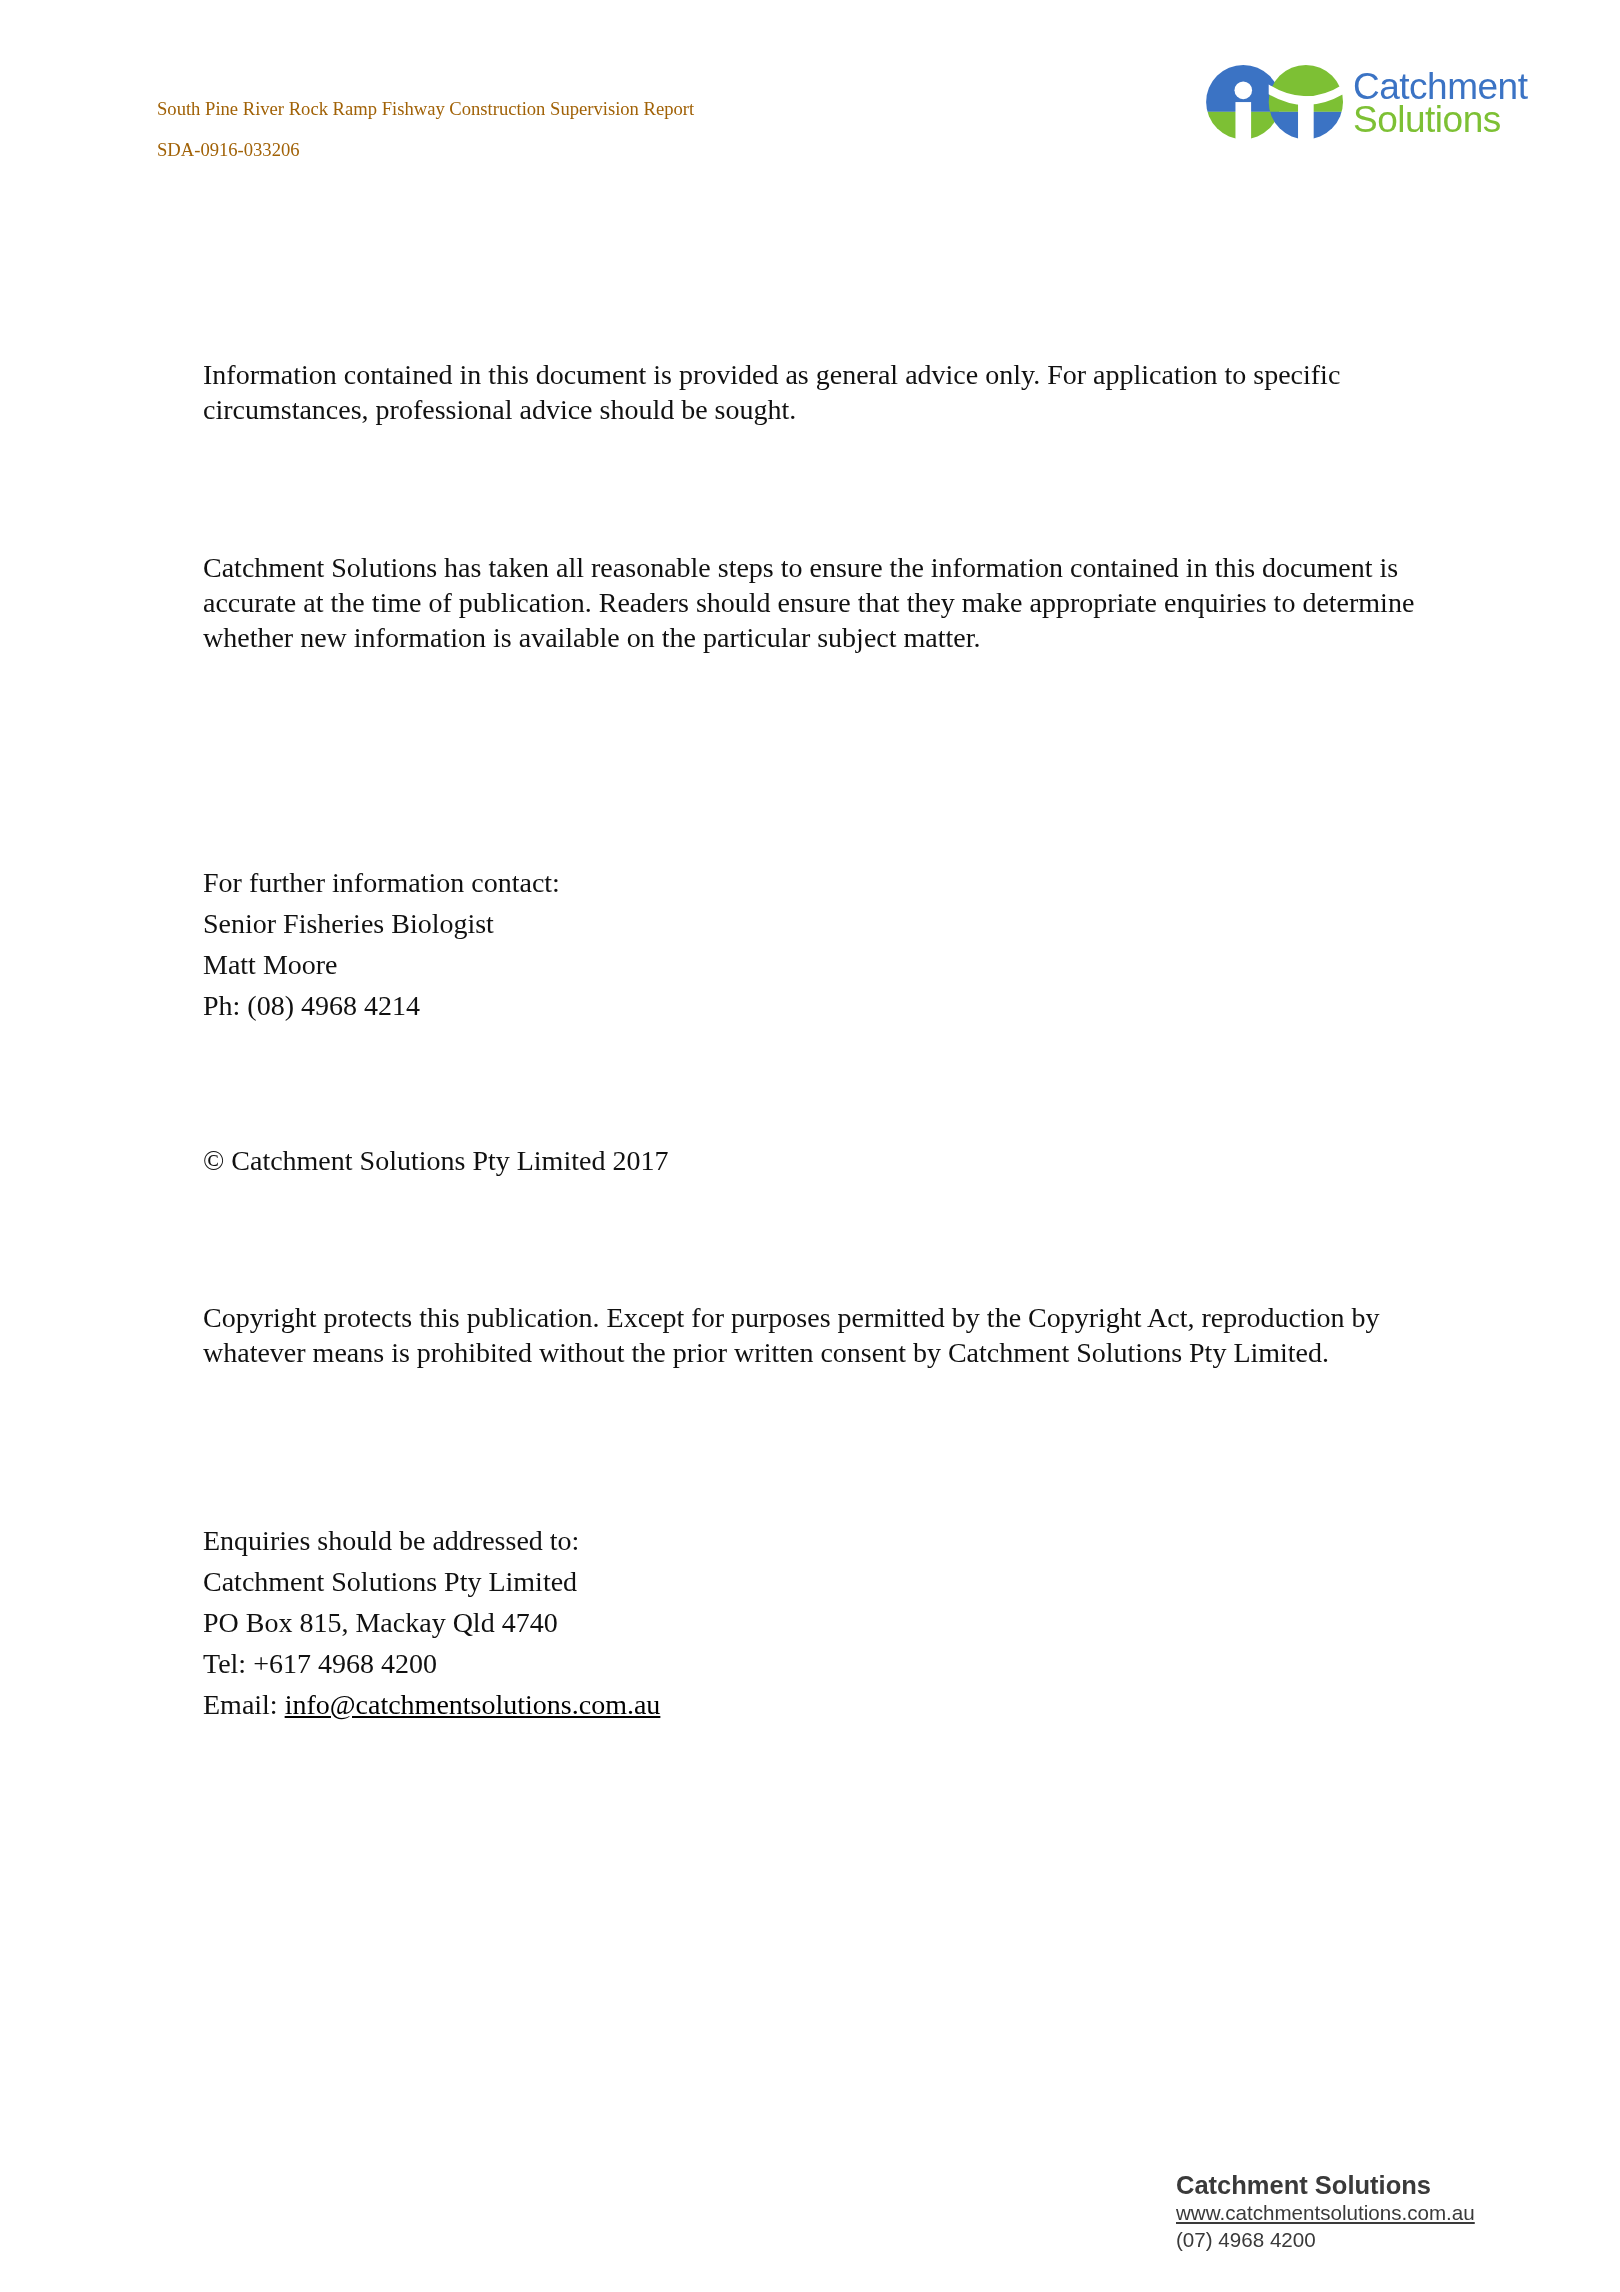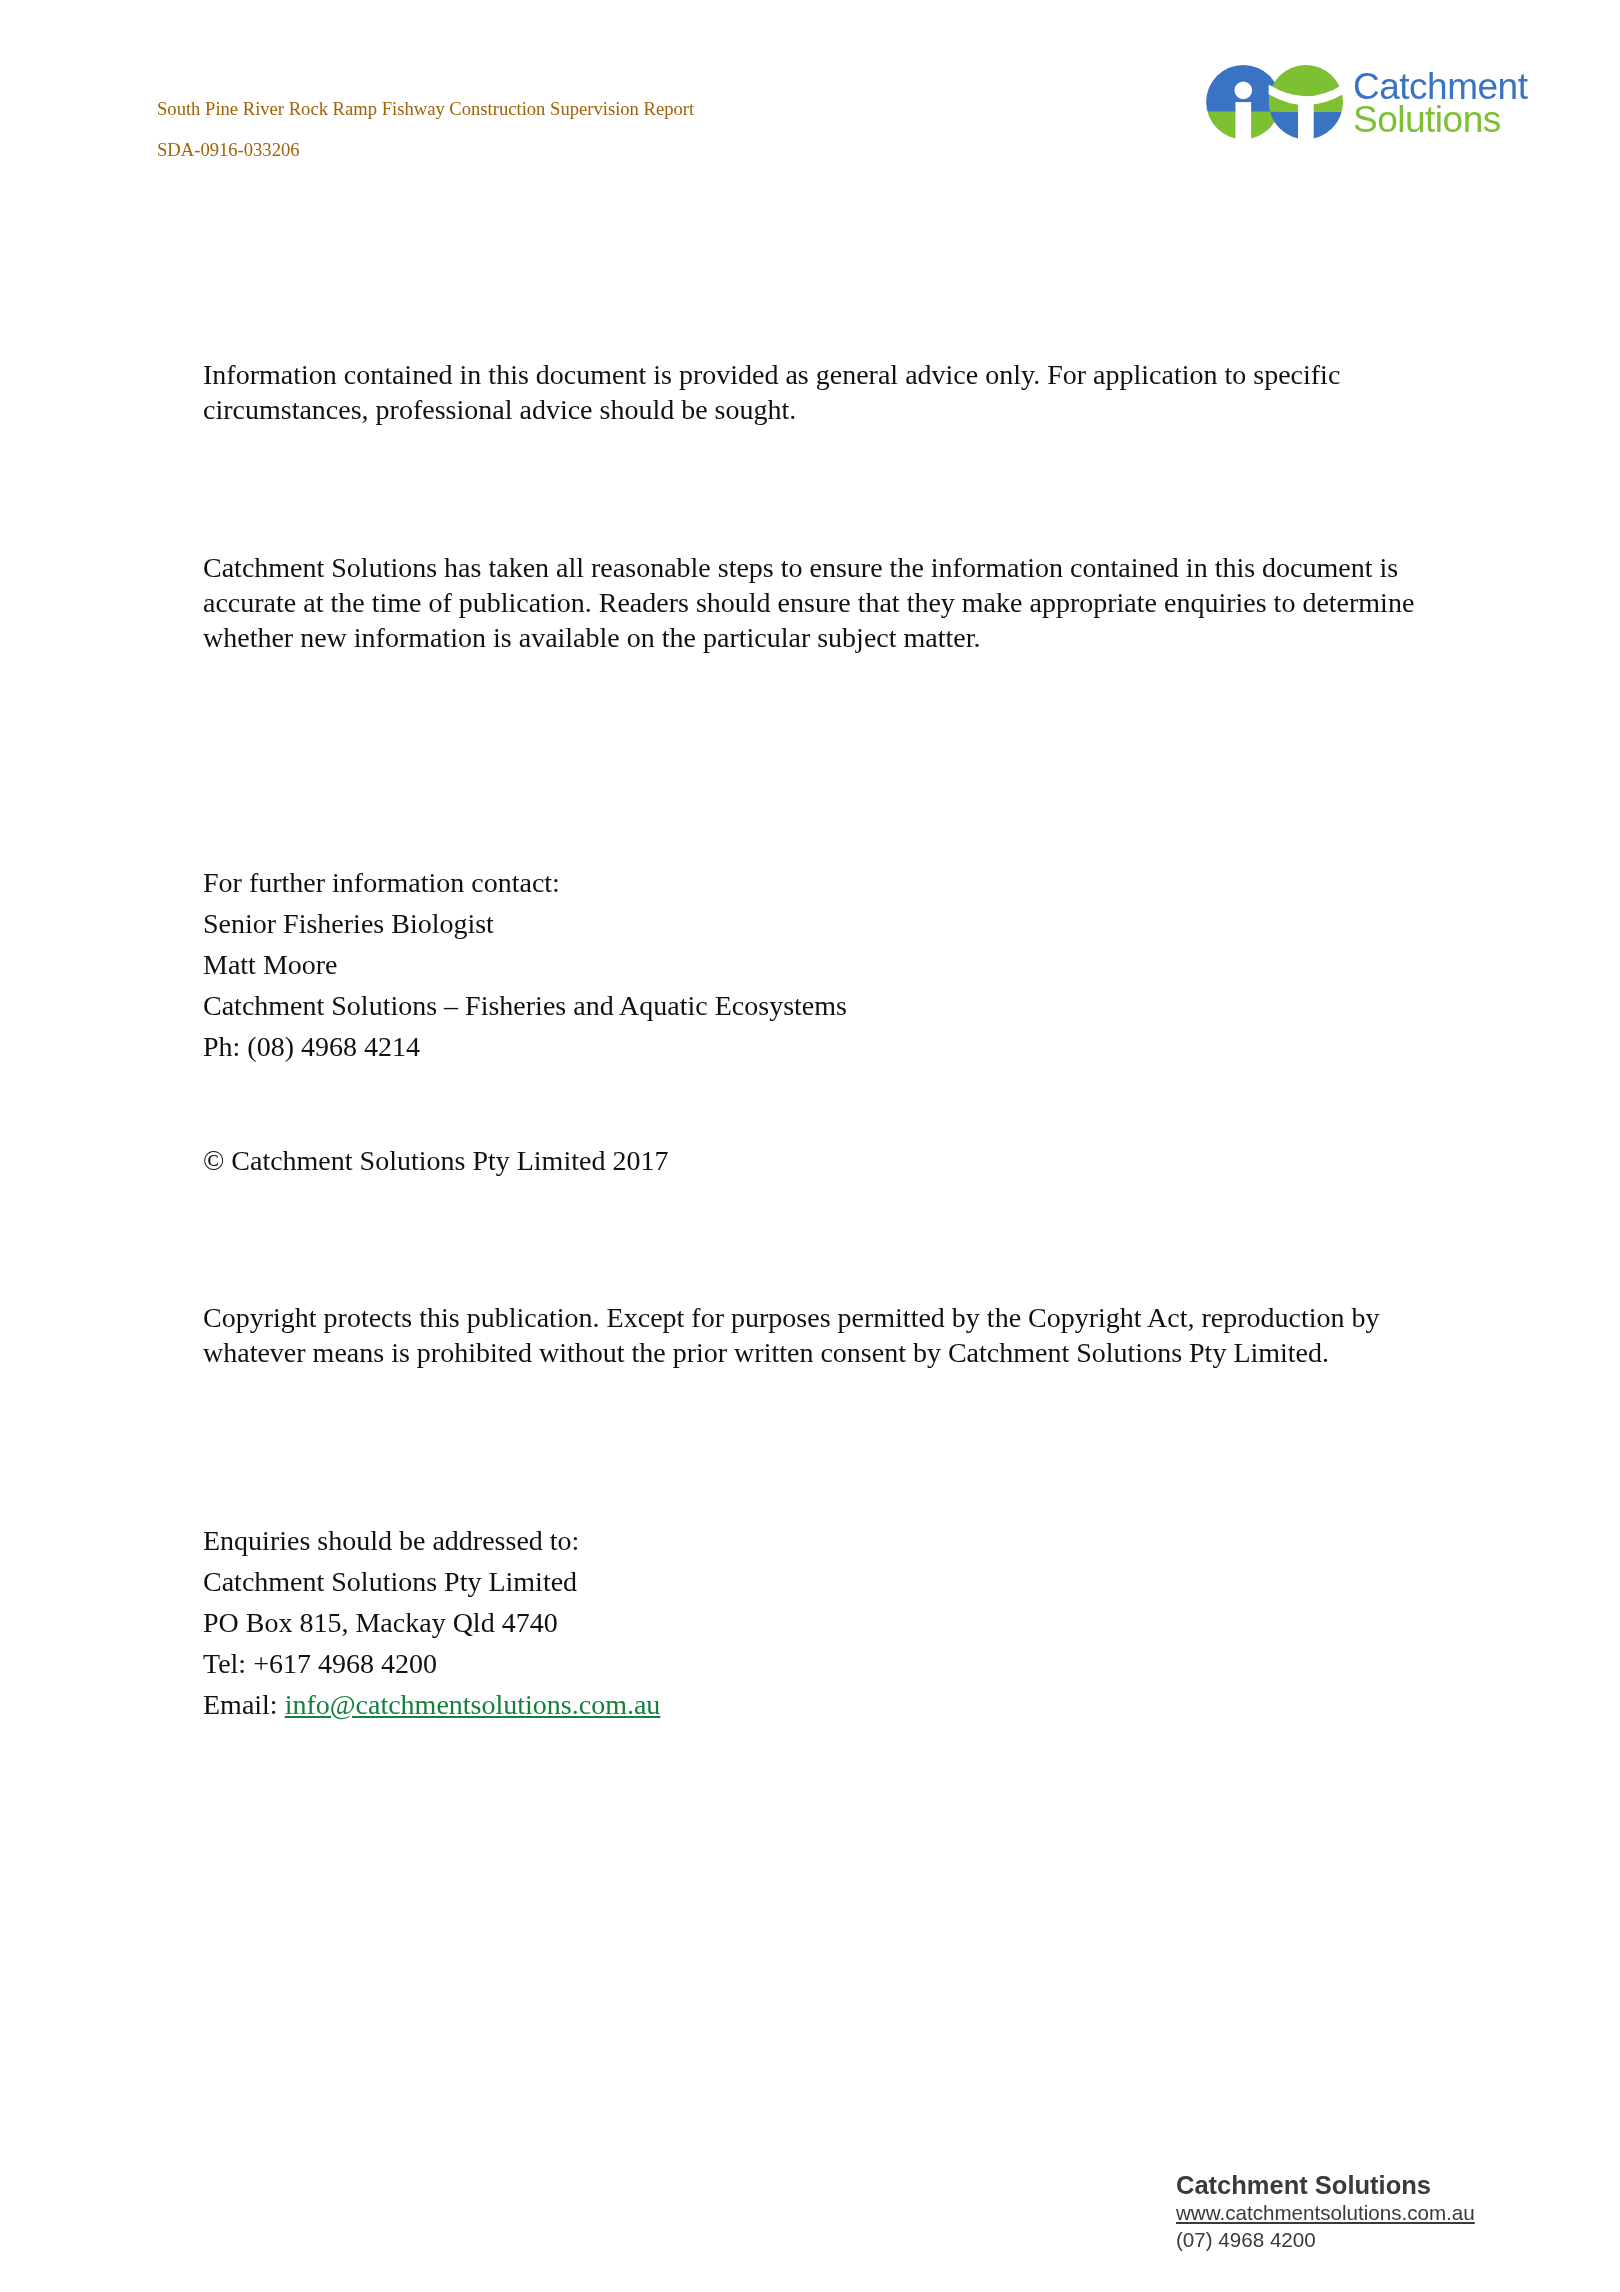--- a/index.html
+++ b/index.html
@@ -7,21 +7,21 @@
            font-family: "Liberation Serif", "DejaVu Serif", serif; color: #111; }
     .hdr { position: absolute; left: 118px; font-size: 18.6px; color: #a16207; margin-left: 39px; }
     .hdr.title { top: 98px; }
     .hdr.code { top: 139px; }
     .logo { position: absolute; left: 1204px; top: 61px; width: 353px; height: 88px; }
     .logo-text { position: absolute; left: 149px; font-family: "Liberation Sans", "DejaVu Sans", sans-serif; font-size: 37px; line-height: 35px; letter-spacing: -0.5px; }
     .logo-text.l1 { top: 7.8px; color: #3b73c4; }
     .logo-text.l2 { top: 41px; color: #7dc034; }
     .para { position: absolute; left: 197px; width: 1274px; font-size: 28px; line-height: 35px; }
     .para p { margin: 6px; }
-    .email-link { color: #15803d; text-decoration: underline; cursor: pointer; }
+    .email-link { color: #000000; text-decoration: underline; cursor: pointer; }
     .footer { position: absolute; left: 1176px; top: 2151px; font-family: "Liberation Sans", "DejaVu Sans", sans-serif; color: #3a3a3a; }
     .footer .f-name { font-weight: bold; font-size: 25.5px; line-height: 29px; margin-top: 20px; }
     .footer .f-web { font-size: 20.6px; line-height: 25.5px; text-decoration: underline; cursor: pointer; color: #3a3a3a; display: block; }
     .footer .f-phone { font-size: 20.6px; line-height: 27.4px; }
   </style>
 </head>
 <body>
 
 <div class="hdr title">South Pine River Rock Ramp Fishway Construction Supervision Report</div>
 <div class="hdr code">SDA-0916-033206</div>
@@ -58,21 +58,20 @@
 </div>
 
 <div class="para" style="top:544px;">
   <p>Catchment Solutions has taken all reasonable steps to ensure the information contained in this document is accurate at the time of publication. Readers should ensure that they make appropriate enquiries to determine whether new information is available on the particular subject matter.</p>
 </div>
 
 <div class="para" style="top:859px;">
   <p>For further information contact:</p>
   <p>Senior Fisheries Biologist</p>
   <p>Matt Moore</p>
-  <p>Catchment Solutions – Fisheries and Aquatic Ecosystems</p>
   <p>Ph: (08) 4968 4214</p>
 </div>
 
 <div class="para" style="top:1137px;">
   <p>© Catchment Solutions Pty Limited 2017</p>
 </div>
 
 <div class="para" style="top:1294px;">
   <p>Copyright protects this publication. Except for purposes permitted by the Copyright Act, reproduction by whatever means is prohibited without the prior written consent by Catchment Solutions Pty Limited.</p>
 </div>

